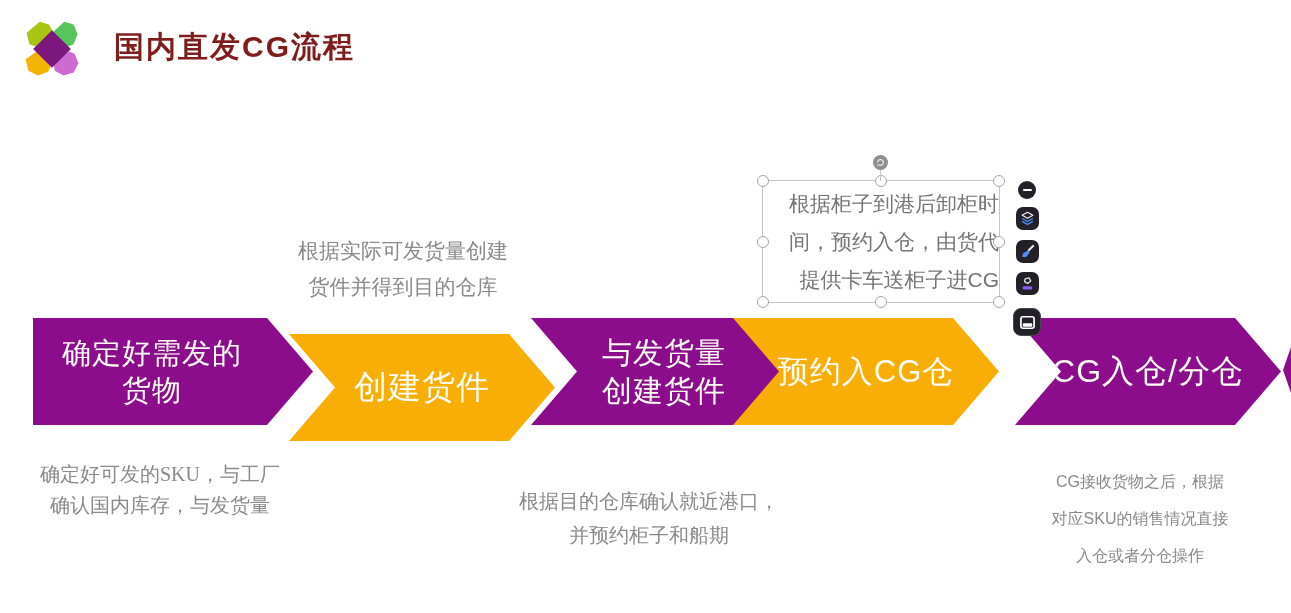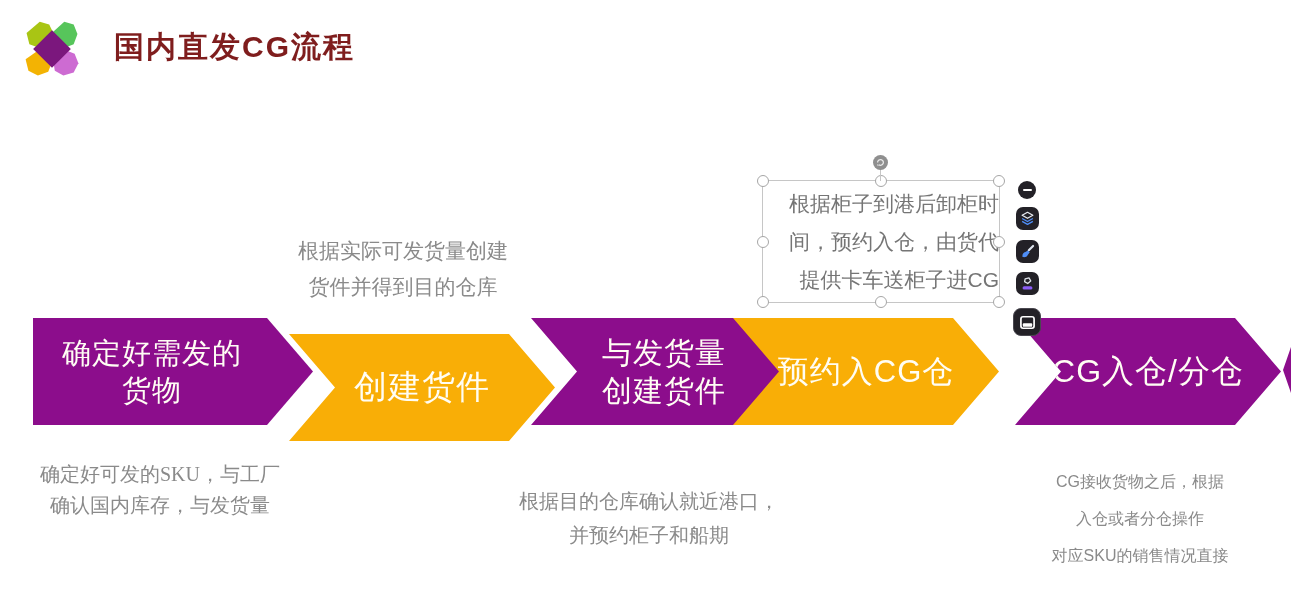--- a/index.html
+++ b/index.html
@@ -101,22 +101,22 @@
   <div class="note note-below1">
     <span class="ln">确定好可发的SKU，与工厂</span>
     <span class="ln">确认国内库存，与发货量</span>
   </div>
   <div class="note note-below3">
     <span class="ln">根据目的仓库确认就近港口，</span>
     <span class="ln">并预约柜子和船期</span>
   </div>
   <div class="note note-below5">
     <span class="ln">CG接收货物之后，根据</span>
+    <span class="ln">对应SKU的销售情况直接</span>
     <span class="ln">入仓或者分仓操作</span>
-    <span class="ln">对应SKU的销售情况直接</span>
   </div>
 
   <div class="sel-box">
     <span class="ln">根据柜子到港后卸柜时</span>
     <span class="ln">间，预约入仓，由货代</span>
     <span class="ln">提供卡车送柜子进CG</span>
     <span class="hd hd-nw"></span>
     <span class="hd hd-n"></span>
     <span class="hd hd-ne"></span>
     <span class="hd hd-w"></span>

